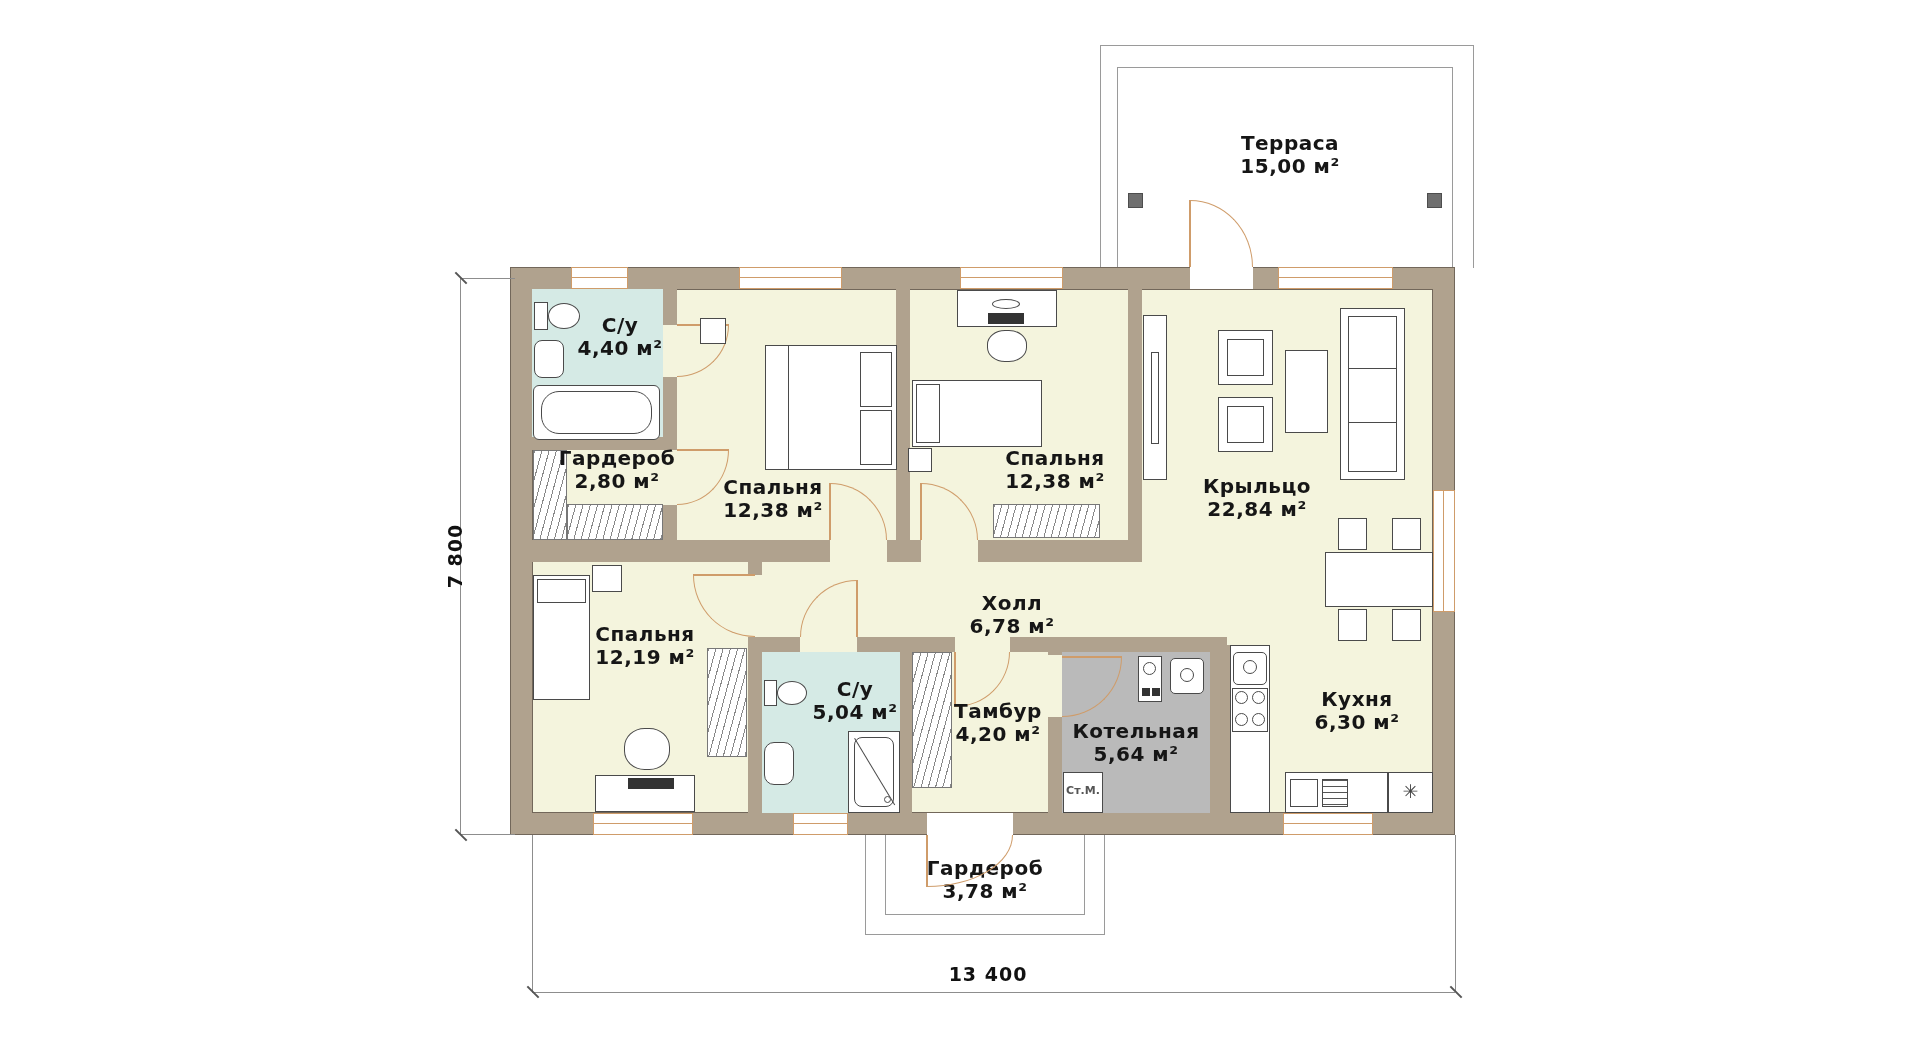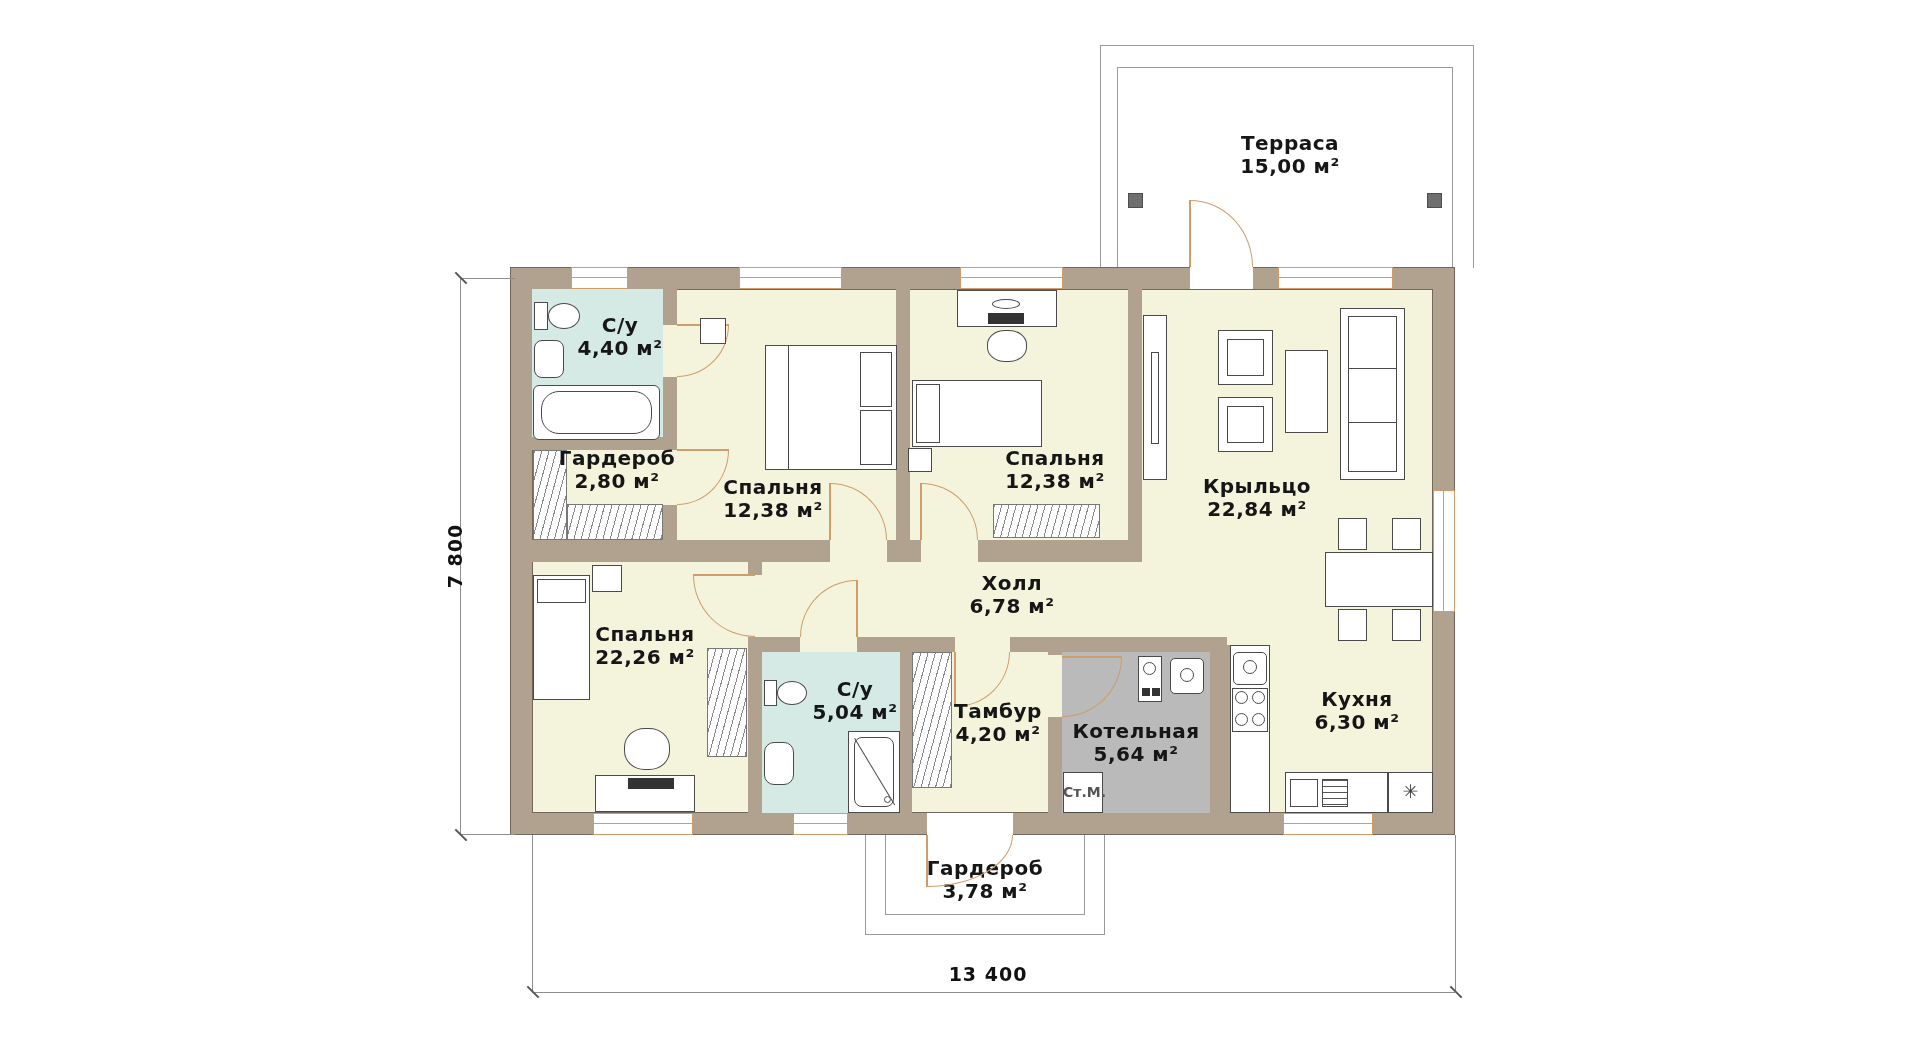--- a/index.html
+++ b/index.html
@@ -30,21 +30,21 @@
   .rlabel{position:absolute;text-align:center;font-weight:bold;font-size:20px;line-height:1.15;
           color:#161616;white-space:nowrap;letter-spacing:0.5px;}
   .thinrect{position:absolute;border:1px solid #9a9a9a;background:transparent;}
   .post{position:absolute;width:15px;height:15px;background:#6f6f6f;border:1px solid #4d4d4d;}
   .dimline{position:absolute;background:#8d8d8d;}
   .dimtext{position:absolute;font-size:19px;font-weight:bold;color:#111;letter-spacing:1px;}
   .tick{position:absolute;width:16px;height:2px;background:#555;transform:rotate(45deg);}
   .inner{position:absolute;border:1px solid #4a4a4a;background:#fff;}
   .stripes{position:absolute;border:1px solid #4a4a4a;
            background:repeating-linear-gradient(to bottom,#555 0,#555 1px,transparent 1px,transparent 6px),#fff;}
-  .smalltext{position:absolute;font-size:14px;color:#555;font-weight:bold;text-align:center;}
+  .smalltext{position:absolute;font-size:11px;color:#555;font-weight:bold;text-align:center;}
   .glyph{position:absolute;text-align:center;color:#444;}
 </style>
 </head>
 <body>
 
 <div id="canvas">
 
   <div class="thinrect" style="left:1100px;top:45px;width:374px;height:223px;border-bottom:none;"></div>
   <div class="thinrect" style="left:1117px;top:67px;width:336px;height:201px;border-bottom:none;"></div>
   <div class="post" style="left:1128px;top:193px;"></div>
@@ -223,27 +223,27 @@
     <div>12,38 м²</div>
   </div>
   <div class="rlabel" style="left:985px;top:447px;width:140px;">
     <div>Спальня</div>
     <div>12,38 м²</div>
   </div>
   <div class="rlabel" style="left:1177px;top:475px;width:160px;">
     <div>Крыльцо</div>
     <div>22,84 м²</div>
   </div>
-  <div class="rlabel" style="left:942px;top:572px;width:140px;">
+  <div class="rlabel" style="left:942px;top:592px;width:140px;">
     <div>Холл</div>
     <div>6,78 м²</div>
   </div>
   <div class="rlabel" style="left:575px;top:623px;width:140px;">
     <div>Спальня</div>
-    <div>22,26 м²</div>
+    <div>12,19 м²</div>
   </div>
   <div class="rlabel" style="left:795px;top:678px;width:120px;">
     <div>С/у</div>
     <div>5,04 м²</div>
   </div>
   <div class="rlabel" style="left:938px;top:700px;width:120px;">
     <div>Тамбур</div>
     <div>4,20 м²</div>
   </div>
   <div class="rlabel" style="left:1066px;top:720px;width:140px;">

